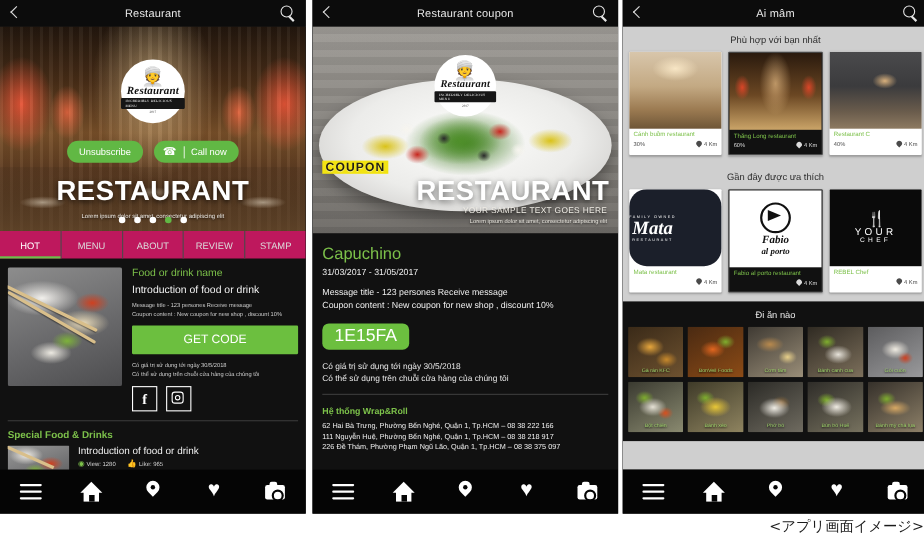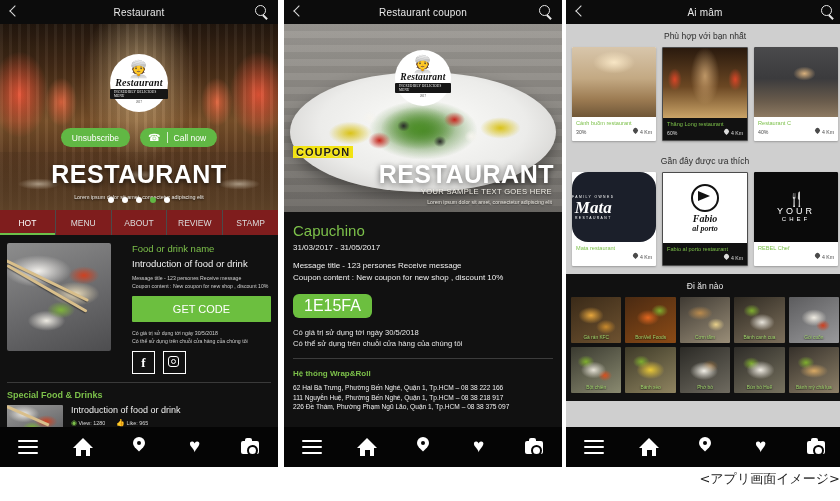--- a/index.html
+++ b/index.html
@@ -80,28 +80,28 @@
 
   .heroTitle{position:absolute;top:136px;left:0;right:0;text-align:center;color:#fff;
       font-family:"Liberation Sans",sans-serif;font-weight:bold;font-size:25px;letter-spacing:.5px;
       text-shadow:0 2px 5px rgba(0,0,0,.65);}
   .heroSub{position:absolute;top:170px;left:0;right:0;text-align:center;color:#f0ece6;font-size:5.4px;
       text-shadow:0 1px 2px rgba(0,0,0,.8);}
   .dots{position:absolute;bottom:7px;left:0;right:0;display:flex;justify-content:center;gap:8px;}
   .dots span{width:6px;height:6px;border-radius:50%;background:#fff;display:block;}
   .dots span.on{background:#61b844;}
 
-  .tabs{display:flex;height:25px;background:#7f1d1d;}
+  .tabs{display:flex;height:25px;background:#be185d;}
   .tabs .tb{flex:1;display:flex;align-items:center;justify-content:center;color:#dcdcdc;font-size:8.5px;
       border-right:1px solid #4a4a4a;position:relative;}
   .tabs .tb:last-child{border-right:0;}
   .tabs .tb.on{color:#fff;}
   .tabs .tb.on:after{content:"";position:absolute;left:0;right:0;bottom:0;height:2px;background:#6cc04a;}
 
-  .offer{display:flex;padding:8px 7px 6px 7px;gap:21px;}
+  .offer{display:flex;padding:8px 7px 6px 7px;gap:9px;}
   .thumb{width:104px;height:108px;border-radius:2px;flex:none;overflow:hidden;position:relative;
     background:
       radial-gradient(ellipse 46px 22px at 30% 26%, #f2f0ec, rgba(0,0,0,0) 72%),
       radial-gradient(ellipse 34px 17px at 66% 47%, #e7d9b8, rgba(0,0,0,0) 70%),
       radial-gradient(ellipse 22px 13px at 74% 30%, #cf4020, rgba(0,0,0,0) 70%),
       radial-gradient(ellipse 20px 12px at 52% 62%, #7db23a, rgba(0,0,0,0) 70%),
       radial-gradient(ellipse 26px 14px at 38% 72%, #edeae2, rgba(0,0,0,0) 72%),
       linear-gradient(160deg,#8d8d8d,#69696b 55%,#4d4d4f);}
   .thumb .stick{position:absolute;background:#d9bf8b;height:3px;border-radius:2px;box-shadow:0 1px 1px rgba(0,0,0,.4);}
   .thumb .s1{left:-6px;top:36px;width:92px;transform:rotate(26deg);}

